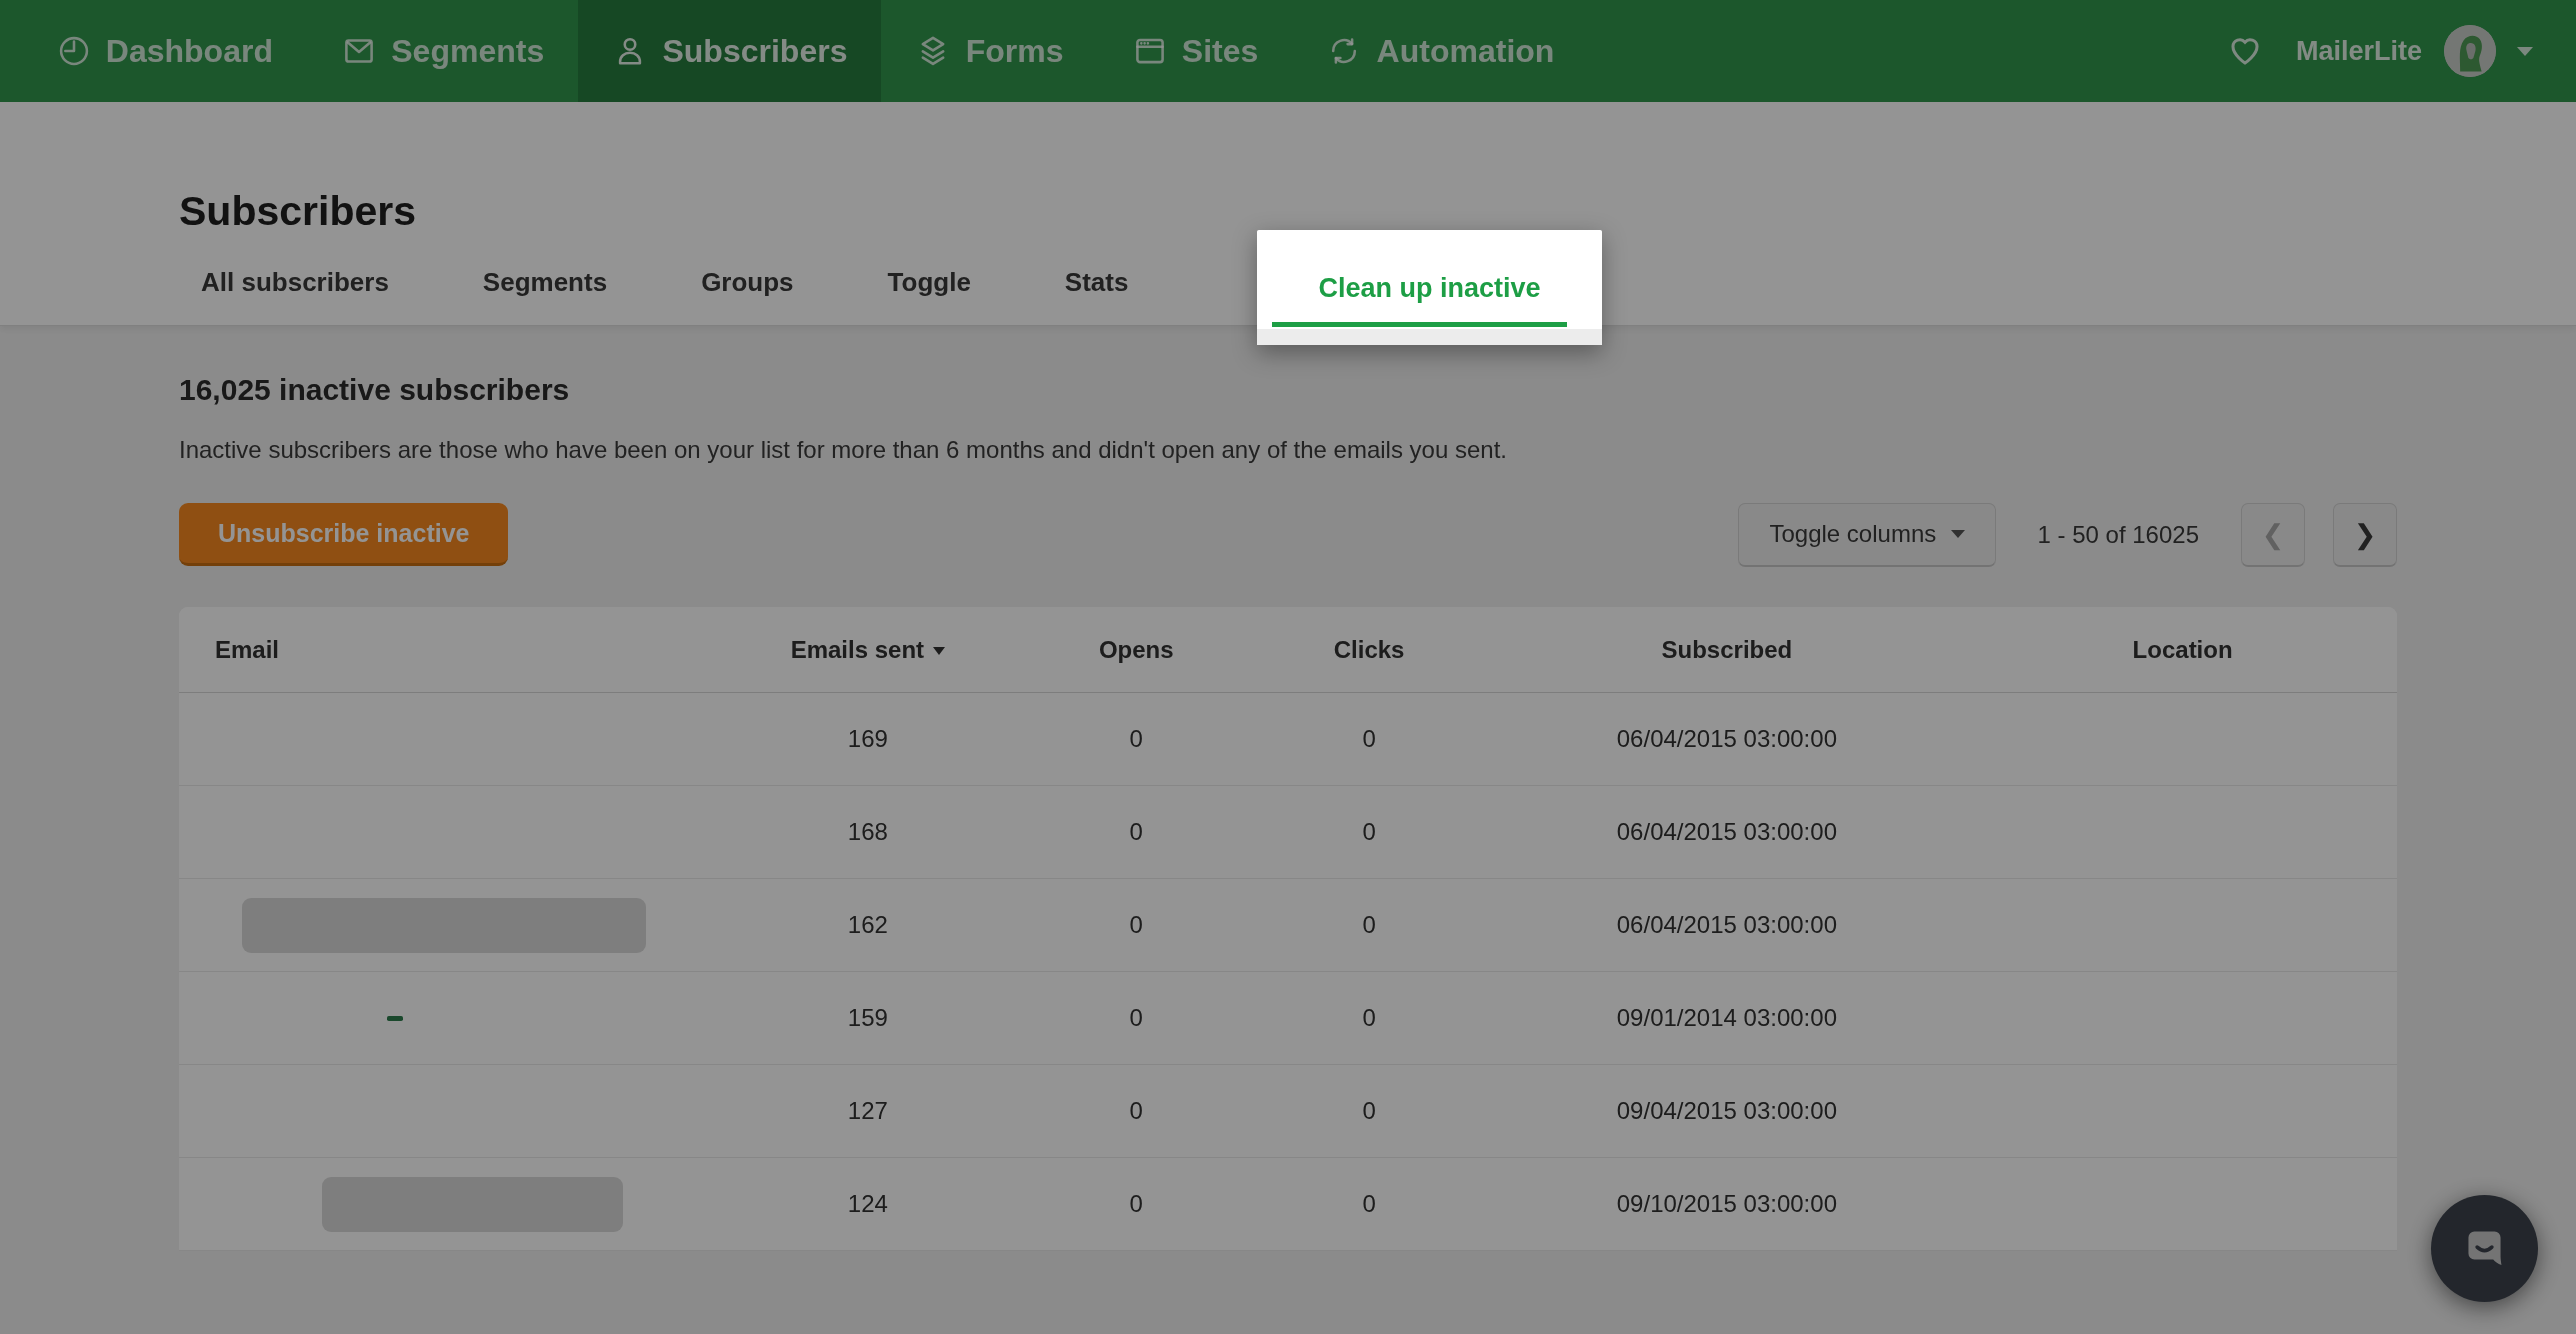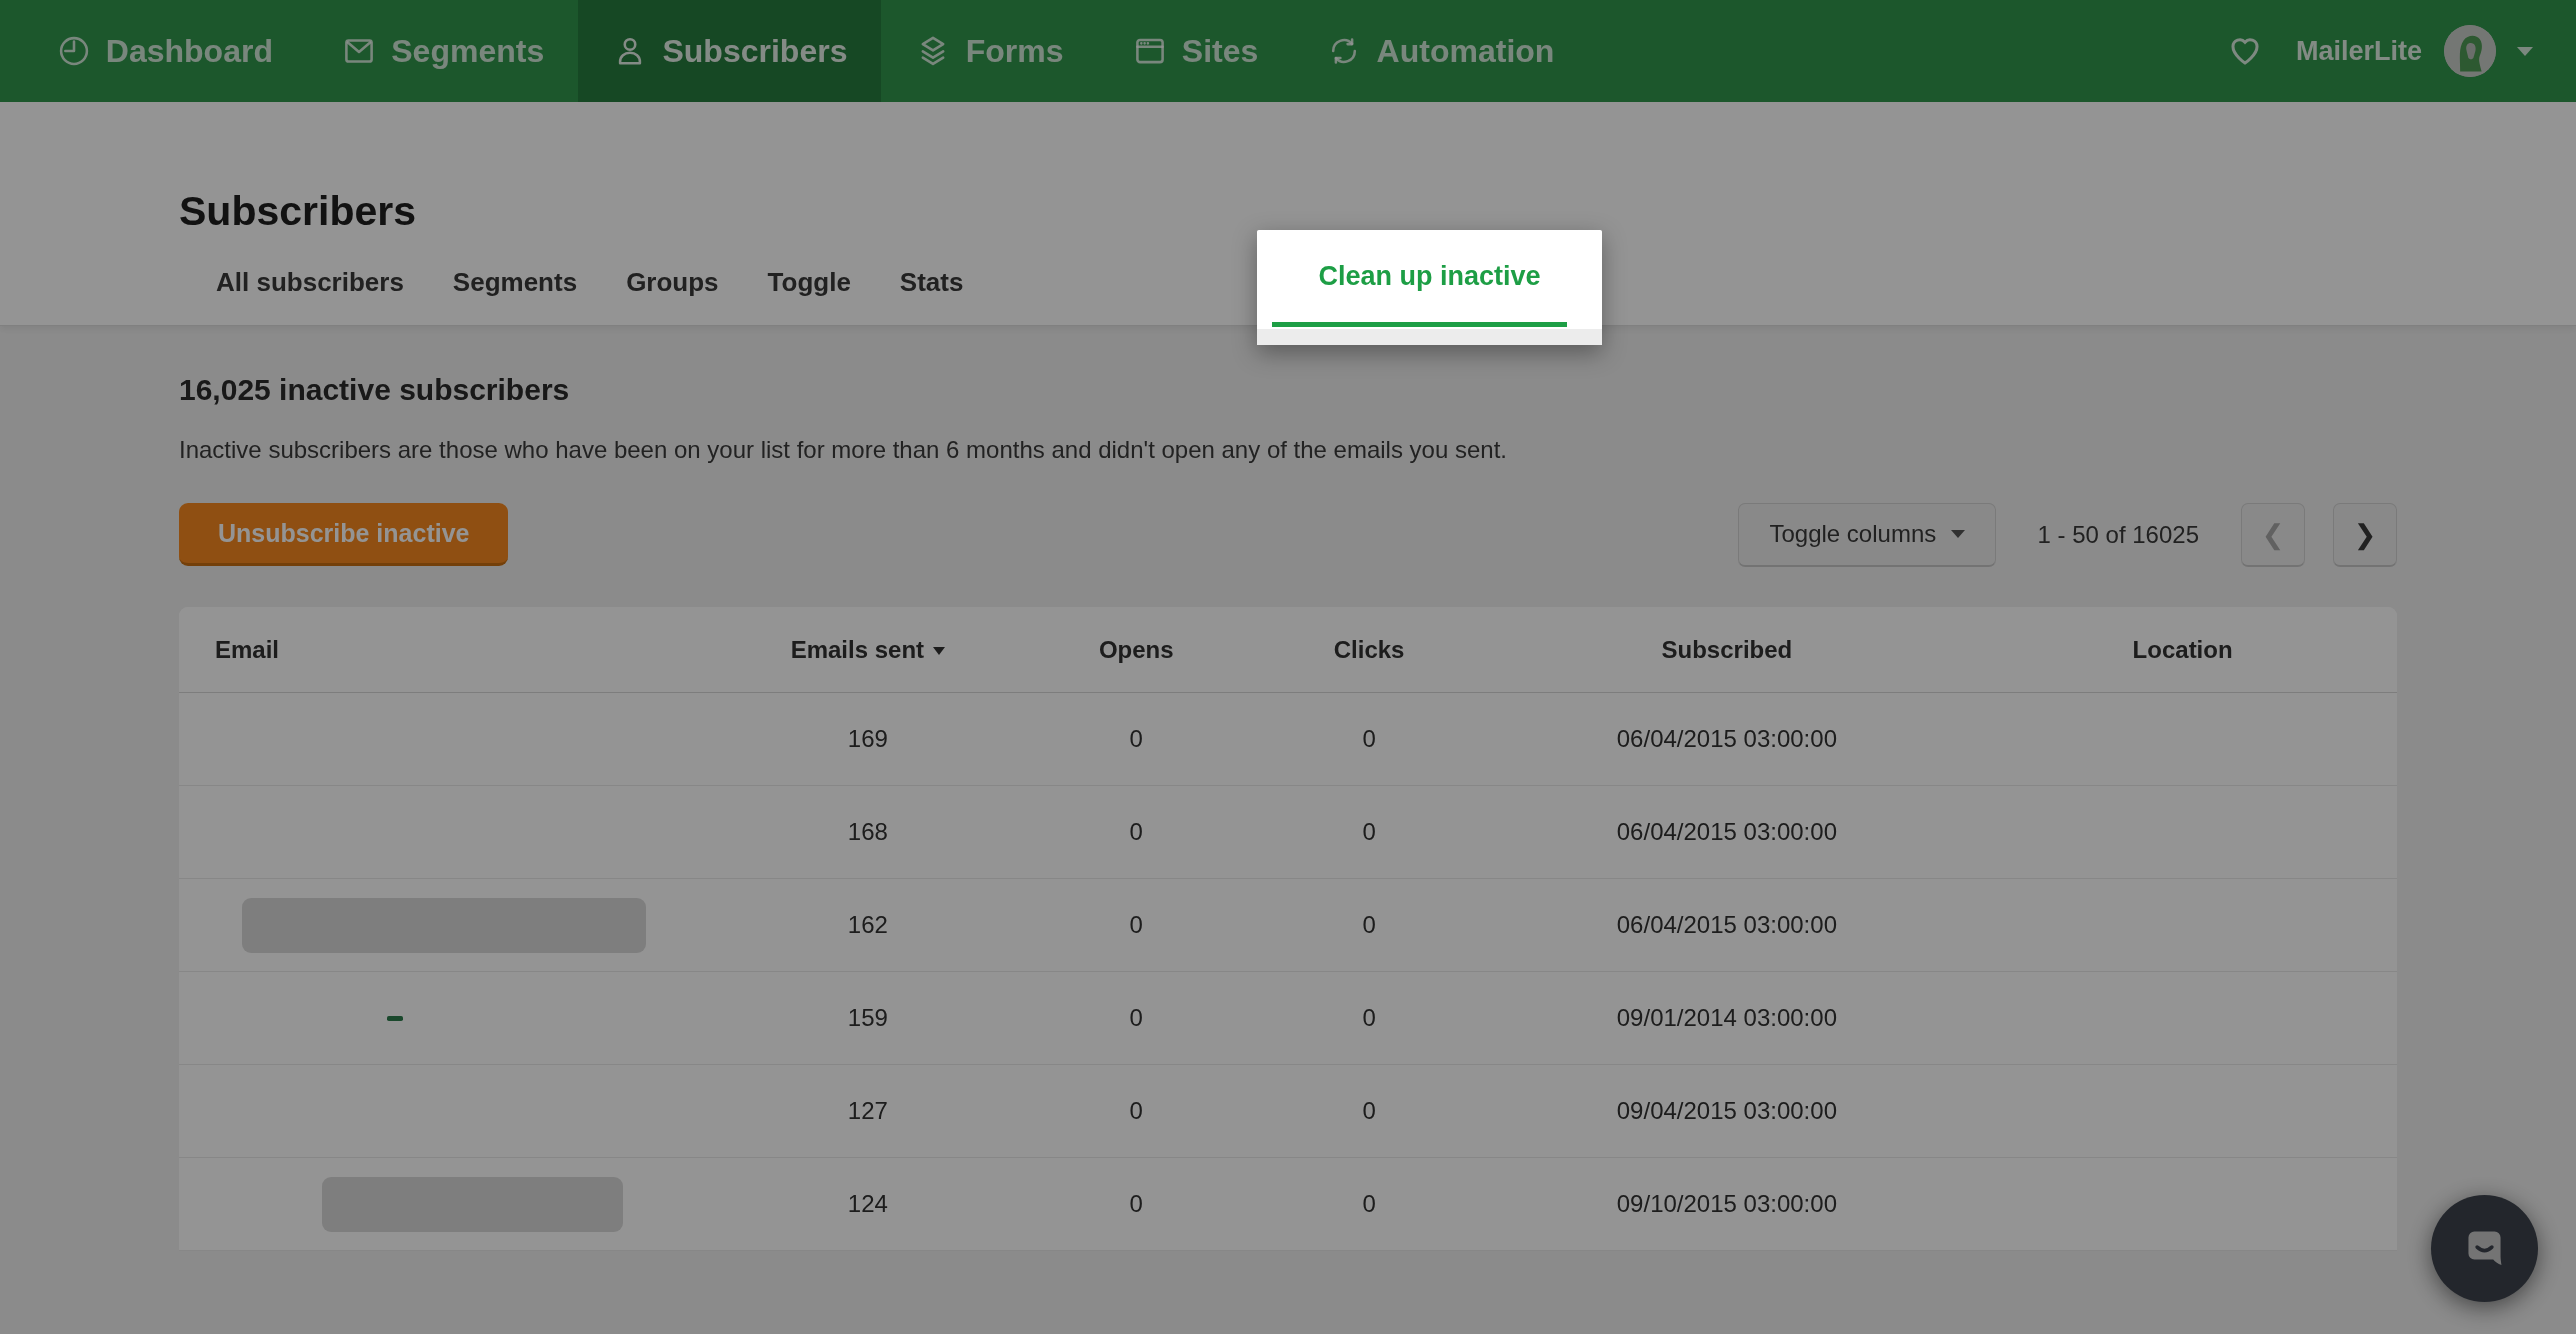--- a/index.html
+++ b/index.html
@@ -21,27 +21,27 @@
   .account-name{color:rgba(255,255,255,0.85);font-size:27px;font-weight:700;}
   .avatar{width:52px;height:52px;border-radius:50%;background:#c9cec9;overflow:hidden;position:relative;}
   .avatar svg{position:absolute;left:0;top:0;width:52px;height:52px;}
   .caret{width:0;height:0;border-left:8px solid transparent;border-right:8px solid transparent;
     border-top:9px solid rgba(255,255,255,0.8);}
 
   
   .page-head{position:absolute;left:0;top:102px;width:2576px;height:224px;background:#fff;
     border-bottom:0.9px solid #dcdcdc;box-shadow:0 2.7px 7.2px rgba(0,0,0,0.07);z-index:5;}
   .page-title{position:absolute;left:179px;top:59px;font-size:41px;font-weight:700;color:#1f1f1f;}
-  .tab-row{position:absolute;left:216px;bottom:27px;display:flex;gap:49px;}
+  .tab-row{position:absolute;left:201px;bottom:27px;display:flex;gap:94px;}
   .tab{font-size:26px;font-weight:700;color:#3a3a3a;cursor:pointer;white-space:nowrap;}
 
   
   .spotlight{position:absolute;left:1257px;top:230px;width:345px;height:115px;background:#fff;
     z-index:60;box-shadow:0 7.2px 23px rgba(0,0,0,0.35);border-radius:1.8px;}
-  .spotlight .tab-active{position:absolute;left:0;top:0;width:100%;height:92px;display:flex;
+  .spotlight .tab-active{position:absolute;left:0;top:12px;width:100%;height:92px;display:flex;
     align-items:center;justify-content:center;font-size:27px;font-weight:700;color:#1d9e45;cursor:pointer;}
   .spotlight .green-bar{position:absolute;left:15px;top:92px;width:295px;height:5.4px;background:#1d9e45;}
   .spotlight .below-strip{position:absolute;left:0;top:99px;width:100%;height:16px;background:#ececec;}
 
   
   .content{position:absolute;left:0;top:326px;width:2576px;padding:0 179px;}
   .inactive-heading{margin-top:47px;font-size:30px;font-weight:700;color:#2b2b2b;}
   .desc{font-size:24px;color:#3c3c3c;line-height:35px;max-width:1485px;}
   .desc.p1{margin-top:23px;}
   .desc.p2{margin-top:19px;}

